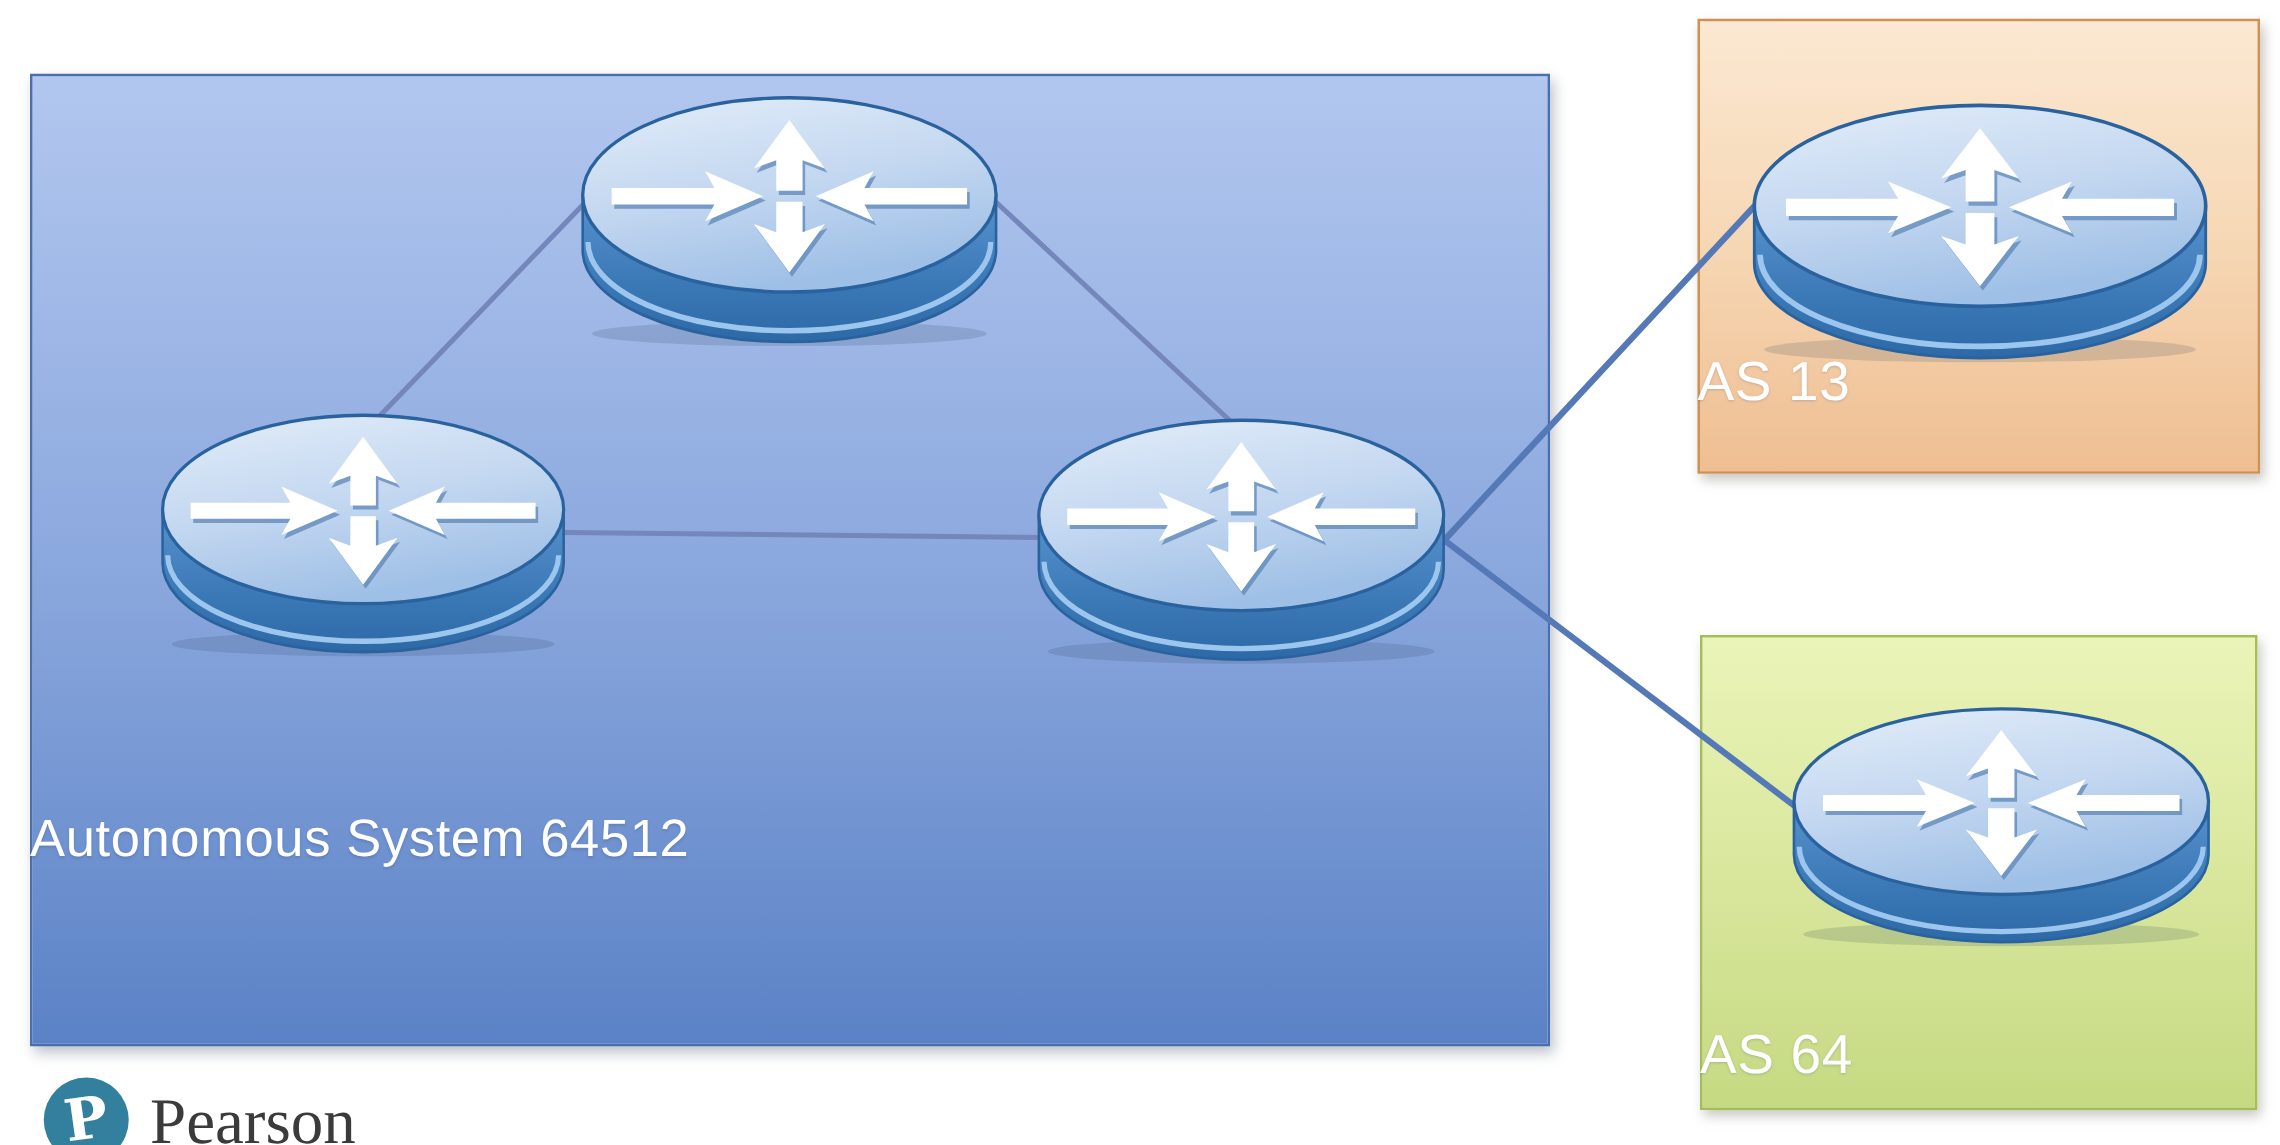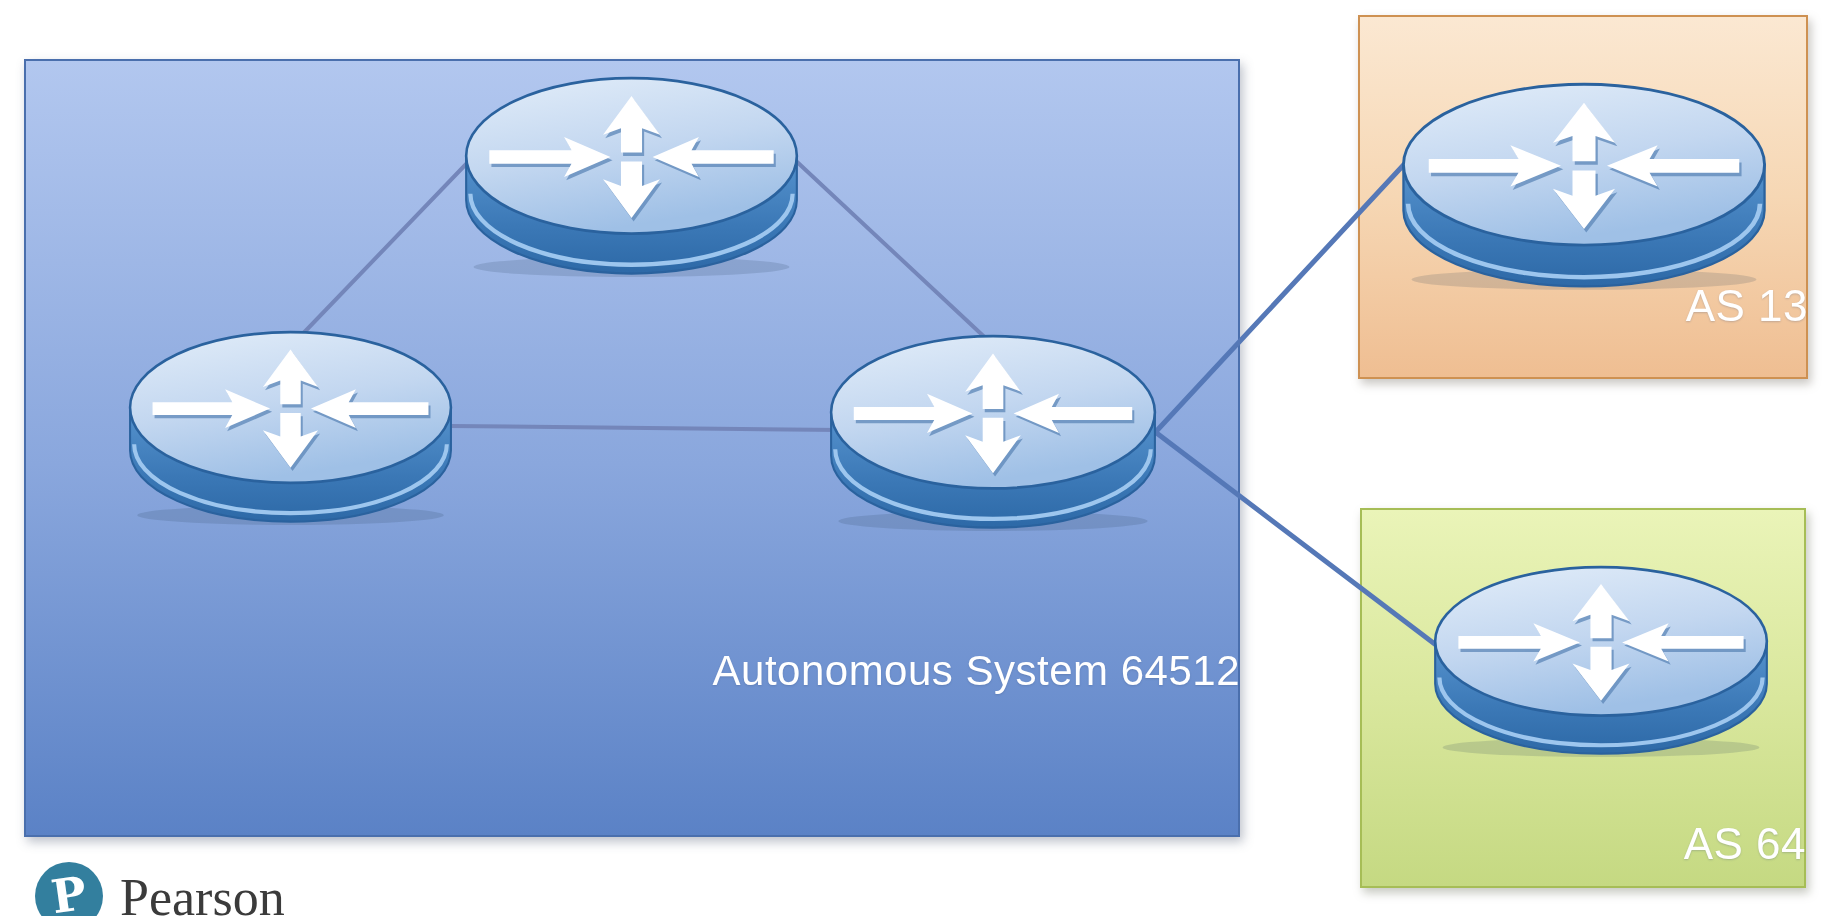--- a/index.html
+++ b/index.html
@@ -21,21 +21,21 @@
     box-shadow:3px 5px 9px rgba(120,115,105,.40);
   }
   #as64-box{
     left:1360px;top:508px;width:446px;height:380px;
     background:linear-gradient(180deg,#eaf4b8 0%,#d9e79d 50%,#c5d982 100%);
     border:2px solid #a6bd56;
     box-shadow:3px 5px 9px rgba(115,120,100,.40);
   }
   #topology-svg{position:absolute;left:0;top:0;width:1824px;height:916px;}
   .group-label{
-    position:absolute;color:#ffffff;text-align:right;
+    position:absolute;color:#ffffff;text-align:left;
     font-size:44px;line-height:1.1;letter-spacing:0.5px;
     text-shadow:0 1px 2px rgba(60,80,120,0.25);
   }
   #as-main-label{left:24px;top:628px;width:1216px;font-size:42px;margin-top:20px;}
   #as13-label{left:1358px;top:282px;width:450px;}
   #as64-label{left:1360px;top:820px;width:446px;}
   #pearson-logo{
     position:absolute;left:34px;top:860px;display:flex;align-items:center;gap:16px;
   }
   #pearson-wordmark{

